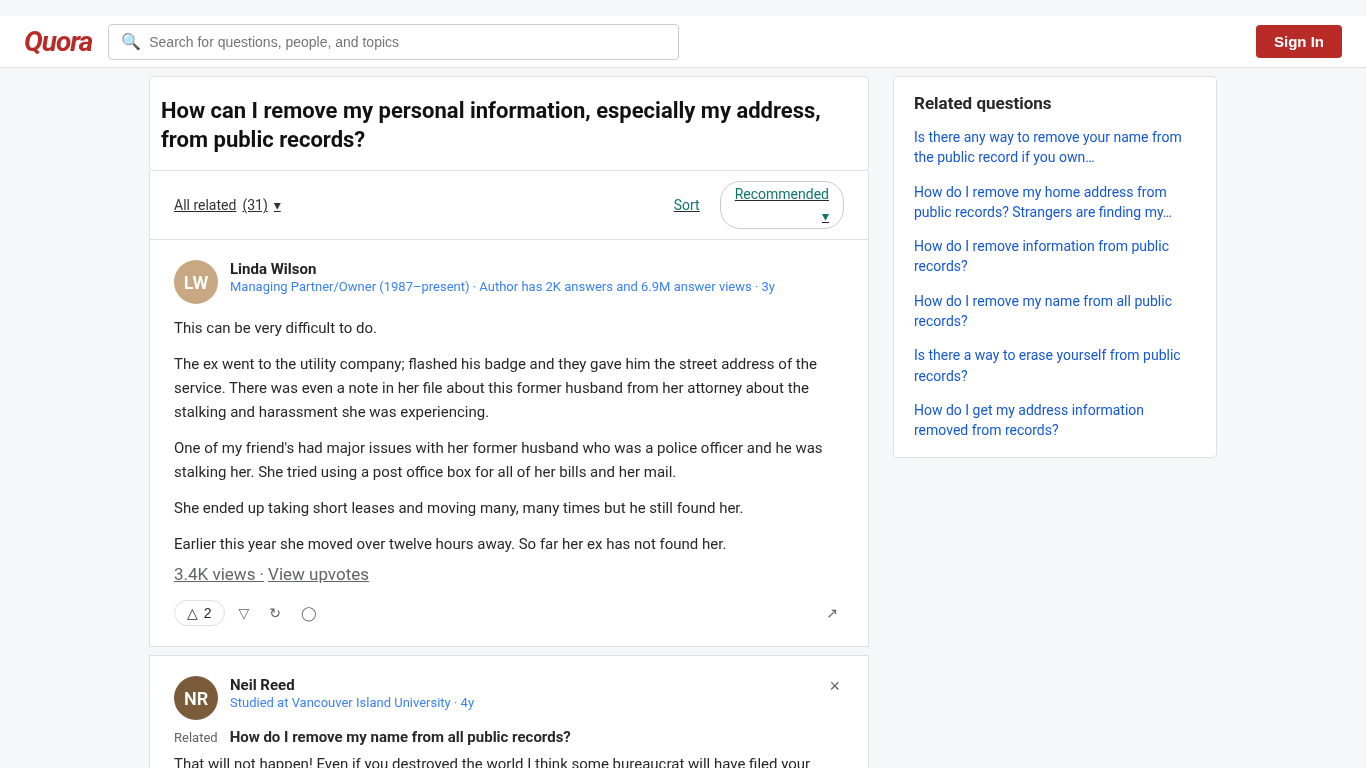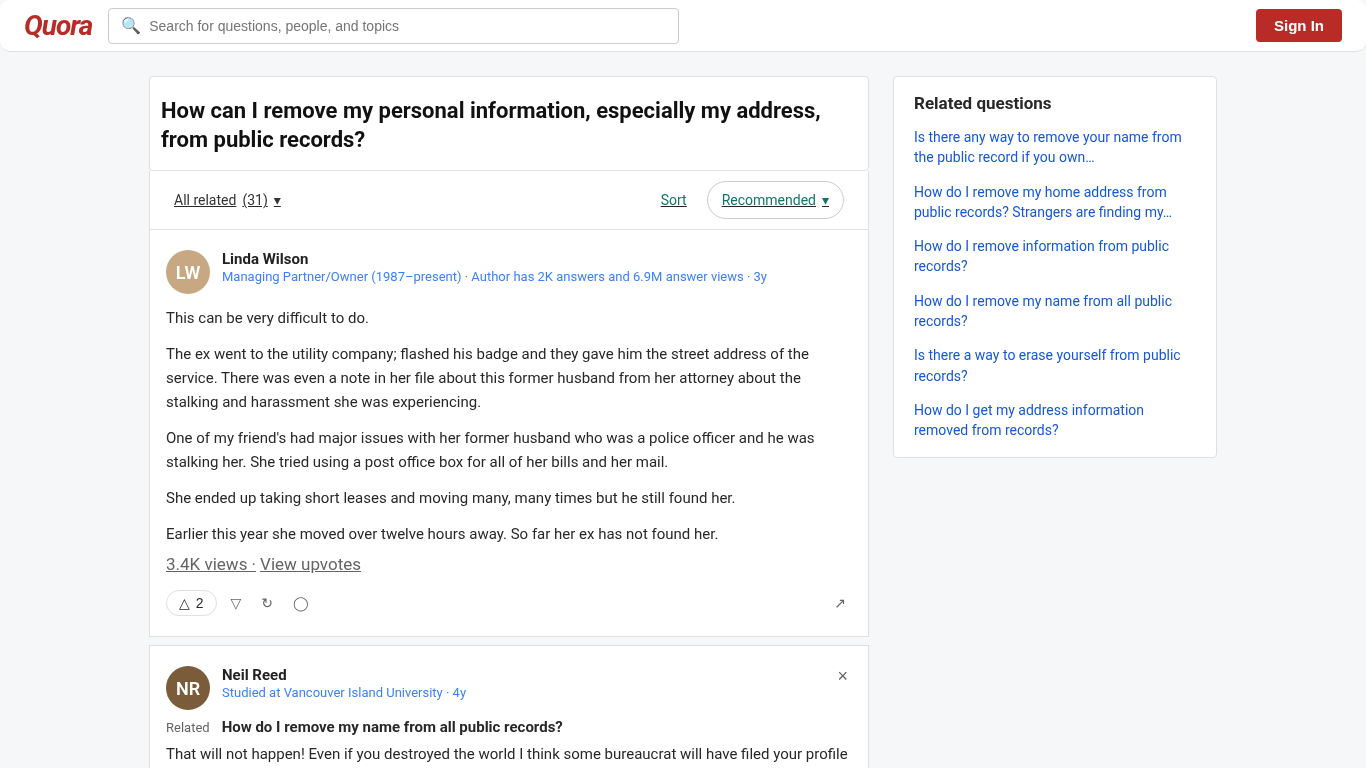--- a/index.html
+++ b/index.html
@@ -8,23 +8,22 @@
     
     .header {
       background: #fff;
       border-bottom: 1px solid #e0e0e0;
       height: 52px;
       display: flex;
       align-items: center;
       padding: 0 24px;
       gap: 16px;
       position: sticky;
-      top: 0;
+      top: 16px;
       z-index: 100;
-      border-radius: 10px;
     }
     .logo {
       font-size: 28px;
       font-weight: 700;
       color: #b92b27;
       font-style: italic;
       letter-spacing: -1px;
       text-decoration: none;
     }
     .search-bar {
@@ -114,35 +113,36 @@
     .sort-section {
       display: flex;
       align-items: center;
       gap: 20px;
       font-size: 14px;
       color: #0f766e;
     }
     .sort-dropdown {
       border: 1px solid #ccc;
       border-radius: 20px;
-      padding: 10px 14px;
+      padding: 4px 14px;
       font-size: 14px;
       background: #fff;
       cursor: pointer;
       display: flex;
       align-items: flex-end;
       gap: 6px;
+      flex-direction: column;
     }
 
     
     .answer-card {
       background: #fff;
       border: 1px solid #e0e0e0;
       border-top: none;
-      padding: 20px 16px;
+      padding: 20px 24px;
     }
     .answer-author-row {
       display: flex;
       align-items: flex-start;
       gap: 12px;
       margin-bottom: 12px;
     }
     .avatar {
       width: 44px;
       height: 44px;

